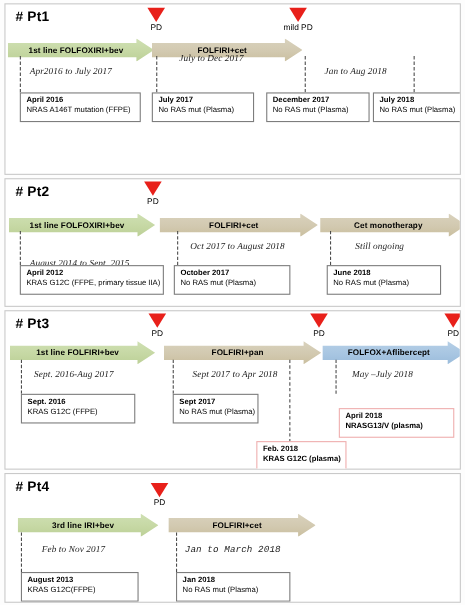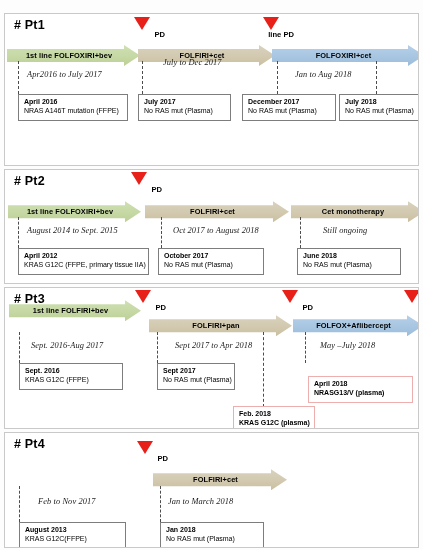--- a/index.html
+++ b/index.html
@@ -21,21 +21,21 @@
     flex-direction: column;
     gap: 3px;
   }
 
   .panel {
     position: relative;
     border: 1px solid #c9c9c9;
     background: #ffffff;
     overflow: hidden;
   }
-  .panel.p1 { height: 164px; margin-top: 10px; }
+  .panel.p1 { height: 164px; }
   .panel.p2 { height: 123px; }
   .panel.p3 { height: 152px; }
   .panel.p4 { height: 124px; padding-left: 16px; }
 
   .pt-title {
     position: absolute;
     left: 9px; top: 4px;
     font-size: 12.5px;
     font-weight: bold;
     letter-spacing: .2px;
@@ -92,24 +92,23 @@
   }
   .tri-wrap-blue .inner {
     position: absolute; left:1.6px; top:0px;
     width: 0; height: 0;
     border-left: 6.9px solid transparent;
     border-right: 6.9px solid transparent;
     border-top: 11.3px solid #a7cdea;
   }
   .marker .mlabel {
     font-size: 7.6px;
-    font-weight: bold;
+    font-weight: normal;
     margin-top: 0px;
     white-space: nowrap;
-    text-align: right;
   }
 
   
   .vline {
     position: absolute;
     width: 0;
     border-left: 1.3px dashed #4c4c4c;
   }
 
   
@@ -143,34 +142,30 @@
 
   <div class="panel p1">
     <div class="pt-title"># Pt1</div>
 
     <div class="marker" style="left:114px; top:3px;">
       <div class="tri"></div>
       <div class="mlabel">PD</div>
     </div>
     <div class="marker" style="left:243px; top:3px;">
       <div class="tri"></div>
-      <div class="mlabel">line PD</div>
+      <div class="mlabel">mild PD</div>
     </div>
 
     <div class="arrow" style="left:2px; top:31px; width:133px; height:21px;">
       <div class="abody g-green" style="clip-path: polygon(0 4px, 117px 4px, 117px 0, 133px 10.5px, 117px 21px, 117px 17px, 0 17px);"></div>
       <div class="alabel">1st  line FOLFOXIRI+bev</div>
     </div>
     <div class="arrow" style="left:133px; top:31px; width:137px; height:21px;">
       <div class="abody g-tan" style="clip-path: polygon(0 4px, 121px 4px, 121px 0, 137px 10.5px, 121px 21px, 121px 17px, 0 17px);"></div>
       <div class="alabel">FOLFIRI+cet</div>
-    </div>
-    <div class="arrow" style="left:267px; top:31px; width:152px; height:21px;">
-      <div class="abody g-blue" style="clip-path: polygon(0 4px, 136px 4px, 136px 0, 152px 10.5px, 136px 21px, 136px 17px, 0 17px);"></div>
-      <div class="alabel">FOLFOXIRI+cet</div>
     </div>
 
     <div class="vline" style="left:13px; top:47px; height:33px;"></div>
     <div class="vline" style="left:137px; top:47px; height:33px;"></div>
     <div class="vline" style="left:272px; top:47px; height:33px;"></div>
     <div class="vline" style="left:371px; top:47px; height:33px;"></div>
 
     <div class="datecap" style="left:22px; top:56px;">Apr2016 to July 2017</div>
     <div class="datecap" style="left:158px; top:44px;text-align:right;">July to Dec 2017</div>
     <div class="datecap" style="left:290px; top:56px;">Jan  to Aug 2018</div>
@@ -211,21 +206,21 @@
     </div>
     <div class="arrow" style="left:286px; top:31px; width:133px; height:21px;">
       <div class="abody g-tan" style="clip-path: polygon(0 4px, 117px 4px, 117px 0, 133px 10.5px, 117px 21px, 117px 17px, 0 17px);"></div>
       <div class="alabel">Cet monotherapy</div>
     </div>
 
     <div class="vline" style="left:13px; top:47px; height:31px;"></div>
     <div class="vline" style="left:156px; top:47px; height:31px;"></div>
     <div class="vline" style="left:295px; top:47px; height:31px;"></div>
 
-    <div class="datecap" style="left:22px; top:56px;">August 2014 to Sept. 2015</div>
+    <div class="datecap" style="left:22px; top:72px;">August 2014 to Sept. 2015</div>
     <div class="datecap" style="left:168px; top:56px;">Oct 2017 to August 2018</div>
     <div class="datecap" style="left:318px; top:56px;">Still ongoing</div>
 
     <div class="infobox" style="left:13px; top:78px; width:131px; height:27px;">
       <div class="l1">April 2012</div>
       <div class="l2">KRAS G12C (FFPE, primary tissue IIA)</div>
     </div>
     <div class="infobox" style="left:153px; top:78px; width:106px; height:27px;">
       <div class="l1">October 2017</div>
       <div class="l2">No RAS mut (Plasma)</div>
@@ -245,21 +240,21 @@
     </div>
     <div class="marker" style="left:262px; top:2px;">
       <div class="tri"></div>
       <div class="mlabel">PD</div>
     </div>
     <div class="marker" style="left:384px; top:2px;">
       <div class="tri"></div>
       <div class="mlabel">PD</div>
     </div>
 
-    <div class="arrow" style="left:4px; top:12px; width:132px; height:21px;justify-content:center;">
+    <div class="arrow" style="left:4px; top:27px; width:132px; height:21px;justify-content:center;">
       <div class="abody g-green" style="clip-path: polygon(0 4px, 116px 4px, 116px 0, 132px 10.5px, 116px 21px, 116px 17px, 0 17px);"></div>
       <div class="alabel">1st  line FOLFIRI+bev</div>
     </div>
     <div class="arrow" style="left:288px; top:27px; width:130px; height:21px;">
       <div class="abody g-blue" style="clip-path: polygon(0 4px, 114px 4px, 114px 0, 130px 10.5px, 114px 21px, 114px 17px, 0 17px);"></div>
       <div class="alabel">FOLFOX+Aflibercept</div>
     </div>
     <div class="arrow" style="left:144px; top:27px; width:143px; height:21px;">
       <div class="abody g-tan" style="clip-path: polygon(0 4px, 127px 4px, 127px 0, 143px 10.5px, 127px 21px, 127px 17px, 0 17px);"></div>
       <div class="alabel">FOLFIRI+pan</div>
@@ -293,30 +288,34 @@
   </div>
 
   <div class="panel p4">
     <div class="pt-title"># Pt4</div>
 
     <div class="marker" style="left:117px; top:8px;">
       <div class="tri"></div>
       <div class="mlabel">PD</div>
     </div>
 
+    <div class="arrow" style="left:11px; top:36px; width:128px; height:21px;">
+      <div class="abody g-green" style="clip-path: polygon(0 4px, 112px 4px, 112px 0, 128px 10.5px, 112px 21px, 112px 17px, 0 17px);"></div>
+      <div class="alabel">3rd  line IRI+bev</div>
+    </div>
     <div class="arrow" style="left:148px; top:36px; width:134px; height:21px;">
       <div class="abody g-tan" style="clip-path: polygon(0 4px, 118px 4px, 118px 0, 134px 10.5px, 118px 21px, 118px 17px, 0 17px);"></div>
       <div class="alabel">FOLFIRI+cet</div>
     </div>
 
     <div class="vline" style="left:14px; top:53px; height:36px;"></div>
     <div class="vline" style="left:155px; top:53px; height:36px;"></div>
 
     <div class="datecap" style="left:33px; top:64px;">Feb to Nov 2017</div>
-    <div class="datecap" style="left:163px; top:64px;">Jan to March 2018</div>
+    <div class="datecap" style="left:163px; top:64px;font-family:Liberation Mono, monospace;">Jan to March 2018</div>
 
     <div class="infobox" style="left:14px; top:89px; width:107px; height:27px;">
       <div class="l1">August 2013</div>
       <div class="l2">KRAS G12C(FFPE)</div>
     </div>
     <div class="infobox" style="left:155px; top:89px; width:104px; height:27px;">
       <div class="l1">Jan 2018</div>
       <div class="l2">No RAS mut (Plasma)</div>
     </div>
   </div>

